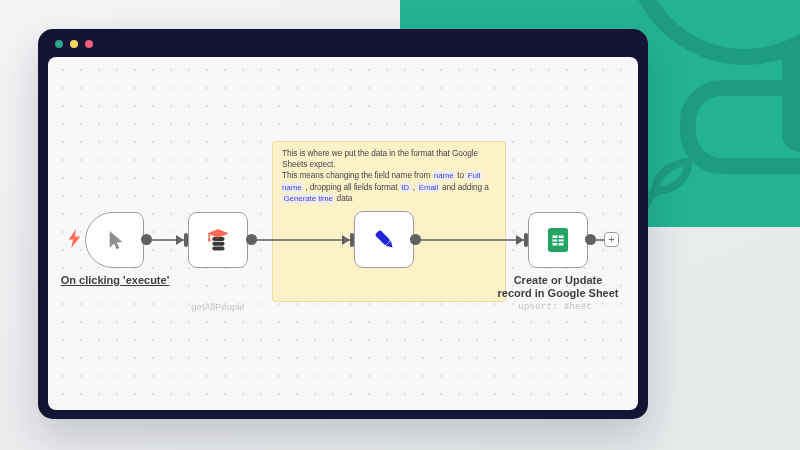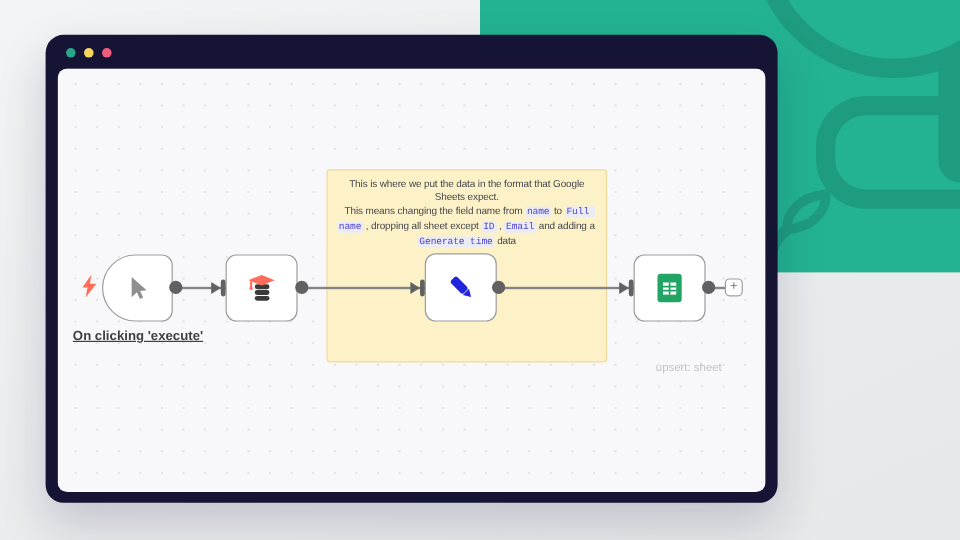--- a/index.html
+++ b/index.html
@@ -22,22 +22,22 @@
   .canvas{position:absolute;left:10px;top:28px;width:590px;height:353px;
     background-color:var(--canvas-bg);
     background-image:radial-gradient(var(--canvas-dot) 1px,transparent 1.2px);
     background-size:18px 18px;background-position:6px 4px;
     border-radius:8px;overflow:hidden;}
 
   .sticky{position:absolute;left:224px;top:84px;width:234px;height:161px;
     background:var(--sticky-bg);border:1px solid var(--sticky-border);
     border-radius:3px;z-index:1;box-sizing:border-box;}
   .sticky-content{padding:6px 9px;font-size:8.3px;line-height:11.2px;
-    letter-spacing:-0.1px;color:var(--sticky-text);white-space:pre-wrap;text-align:center;}
-  .sticky-content .code{font-family:Liberation Mono, monospace;font-size:8px;
+    letter-spacing:-0.1px;color:var(--sticky-text);white-space:pre-wrap;}
+  .sticky-content .code{font-family:Liberation Sans, sans-serif;font-size:8px;
     color:var(--code-text);background:var(--code-bg);border-radius:2px;
     padding:0 1.5px;}
 
   .conn{position:absolute;top:182px;height:2px;background:var(--connector);z-index:2;}
   .arrow{position:absolute;top:178px;width:0;height:0;z-index:2;
     border-left:8px solid var(--connector-dark);
     border-top:5px solid transparent;border-bottom:5px solid transparent;}
   .inbar{position:absolute;top:176px;width:4px;height:14px;border-radius:2px;
     background:var(--connector-dark);z-index:4;}
   .outdot{position:absolute;top:177px;width:11px;height:11px;border-radius:50%;
@@ -81,21 +81,21 @@
     <div class="titlebar">
       <span class="dot dot1"></span>
       <span class="dot dot2"></span>
       <span class="dot dot3"></span>
     </div>
 
     <div class="canvas">
 
       <div class="sticky">
         <div class="sticky-content"><span>This is where we put the data in the format that Google Sheets expect.
-This means changing the field name from </span><span class="code">name</span><span> to </span><span class="code">Full name</span><span> , dropping all sheet except </span><span class="code">ID</span><span> , </span><span class="code">Email</span><span> and adding a </span><span class="code">Generate time</span><span> data</span></div>
+This means changing the field name from </span><span class="code">name</span><span> to </span><span class="code">Full name</span><span> , dropping all fields format </span><span class="code">ID</span><span> , </span><span class="code">Email</span><span> and adding a </span><span class="code">Generate time</span><span> data</span></div>
       </div>
 
       <div class="conn" style="left:99px;width:41px;"></div>
       <div class="conn" style="left:204px;width:102px;"></div>
       <div class="conn" style="left:368px;width:112px;"></div>
       <div class="conn" style="left:543px;width:16px;"></div>
 
       <div class="arrow" style="left:128px;"></div>
       <div class="arrow" style="left:294px;"></div>
       <div class="arrow" style="left:468px;"></div>
@@ -125,36 +125,39 @@
       <div class="node" style="left:140px;">
         <svg width="28" height="28" viewBox="0 0 32 32">
           <rect x="9.5" y="12.5" width="14" height="4.6" rx="2.3" fill="var(--db-dark)"></rect>
           <rect x="9.5" y="18" width="14" height="4.6" rx="2.3" fill="var(--db-dark)"></rect>
           <rect x="9.5" y="23.5" width="14" height="4.6" rx="2.3" fill="var(--db-dark)"></rect>
           <polygon points="16,3.5 28.5,8.5 16,13.5 3.5,8.5" fill="var(--cap-red)"></polygon>
           <path d="M6 9.5 L6 15" stroke="var(--cap-red)" stroke-width="2" fill="none"></path>
           <circle cx="6" cy="16.2" r="1.6" fill="var(--cap-red)"></circle>
         </svg>
       </div>
+      <div class="node-sublabel" style="left:85px;">getAllPeople</div>
 
       <div class="node" style="left:306px;top:154px;height:57px;">
         <svg width="27" height="27" viewBox="0 0 28 28">
           <g transform="rotate(-45 14 14)" fill="var(--pencil-blue)">
             <rect x="10.2" y="3.5" width="7.6" height="15.5" rx="2"></rect>
             <path d="M10.2 19.5 L14 25.8 L17.8 19.5 Z"></path>
           </g>
         </svg>
       </div>
 
       <div class="node" style="left:480px;">
         <svg width="22" height="26" viewBox="0 0 24 28">
           <rect x="1" y="1" width="22" height="26" rx="3" fill="var(--sheets-green)"></rect>
           <rect x="6" y="9" width="12" height="11" fill="#ffffff"></rect>
           <path d="M6 12.7 H18 M6 16.4 H18 M12 9 V20" stroke="var(--sheets-green)" stroke-width="1.6" fill="none"></path>
         </svg>
       </div>
-      <div class="node-sublabel" style="left:441px;">upsert: sheet</div>
+      <div class="node-label" style="left:425px;">Create or Update
+record in Google Sheet</div>
+      <div class="node-sublabel" style="left:422px;font-family:Liberation Mono, monospace;">upsert: sheet</div>
 
       <div class="plus-btn">+</div>
 
     </div>
   </div>
 </div>
 
 </body></html>

